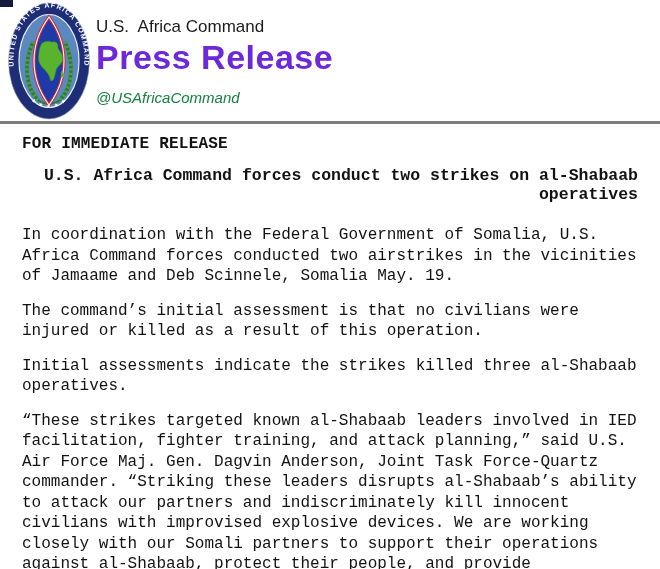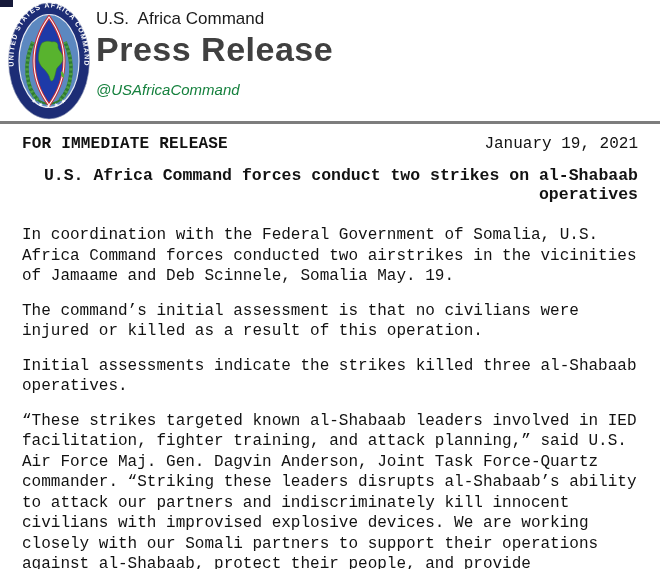--- a/index.html
+++ b/index.html
@@ -23,35 +23,35 @@
     position: relative;
     height: 121px;
   }
   .seal {
     position: absolute;
     left: 8px; top: 2px;
     width: 82px; height: 118px;
   }
   .masthead-text {
     position: absolute;
-    left: 96px; top: 8px;
+    left: 96px; top: 16px;
   }
   .org-name {
     font-family: "Liberation Sans", sans-serif;
     font-size: 17px;
     line-height: 22px;
     color: #1b1b1b;
     white-space: pre-wrap;
   }
   .doc-type {
     font-family: "Liberation Sans", sans-serif;
     font-size: 34px;
     font-weight: bold;
     line-height: 38px;
-    color: #404040;
+    color: #6d28d9;
     letter-spacing: 0.5px;
   }
   .handle {
     margin-top: 13px;
     font-family: "Liberation Sans", sans-serif;
     font-style: italic;
     font-size: 15px;
     color: #15803d;
     cursor: pointer;
   }
@@ -136,21 +136,20 @@
       <div class="doc-type">Press Release</div>
       <div class="handle">@USAfricaCommand</div>
     </div>
   </header>
 
   <div class="rule"></div>
 
   <main class="body">
     <div class="release-row">
       <span class="release-label">FOR IMMEDIATE RELEASE</span>
-      <span class="release-date">January 19, 2021</span>
     </div>
 
     <h1 class="headline">U.S. Africa Command forces conduct two strikes on al-Shabaab operatives</h1>
 
     <p class="para">In coordination with the Federal Government of Somalia, U.S. Africa Command forces conducted two airstrikes in the vicinities of Jamaame and Deb Scinnele, Somalia May. 19.</p>
     <p class="para">The command’s initial assessment is that no civilians were injured or killed as a result of this operation.</p>
     <p class="para">Initial assessments indicate the strikes killed three al-Shabaab operatives.</p>
     <p class="para">“These strikes targeted known al-Shabaab leaders involved in IED facilitation, fighter training, and attack planning,” said U.S. Air Force Maj. Gen. Dagvin Anderson, Joint Task Force-Quartz commander. “Striking these leaders disrupts al-Shabaab’s ability to attack our partners and indiscriminately kill innocent civilians with improvised explosive devices. We are working closely with our Somali partners to support their operations against al-Shabaab, protect their people, and provide governance.”</p>
 
   </main>

